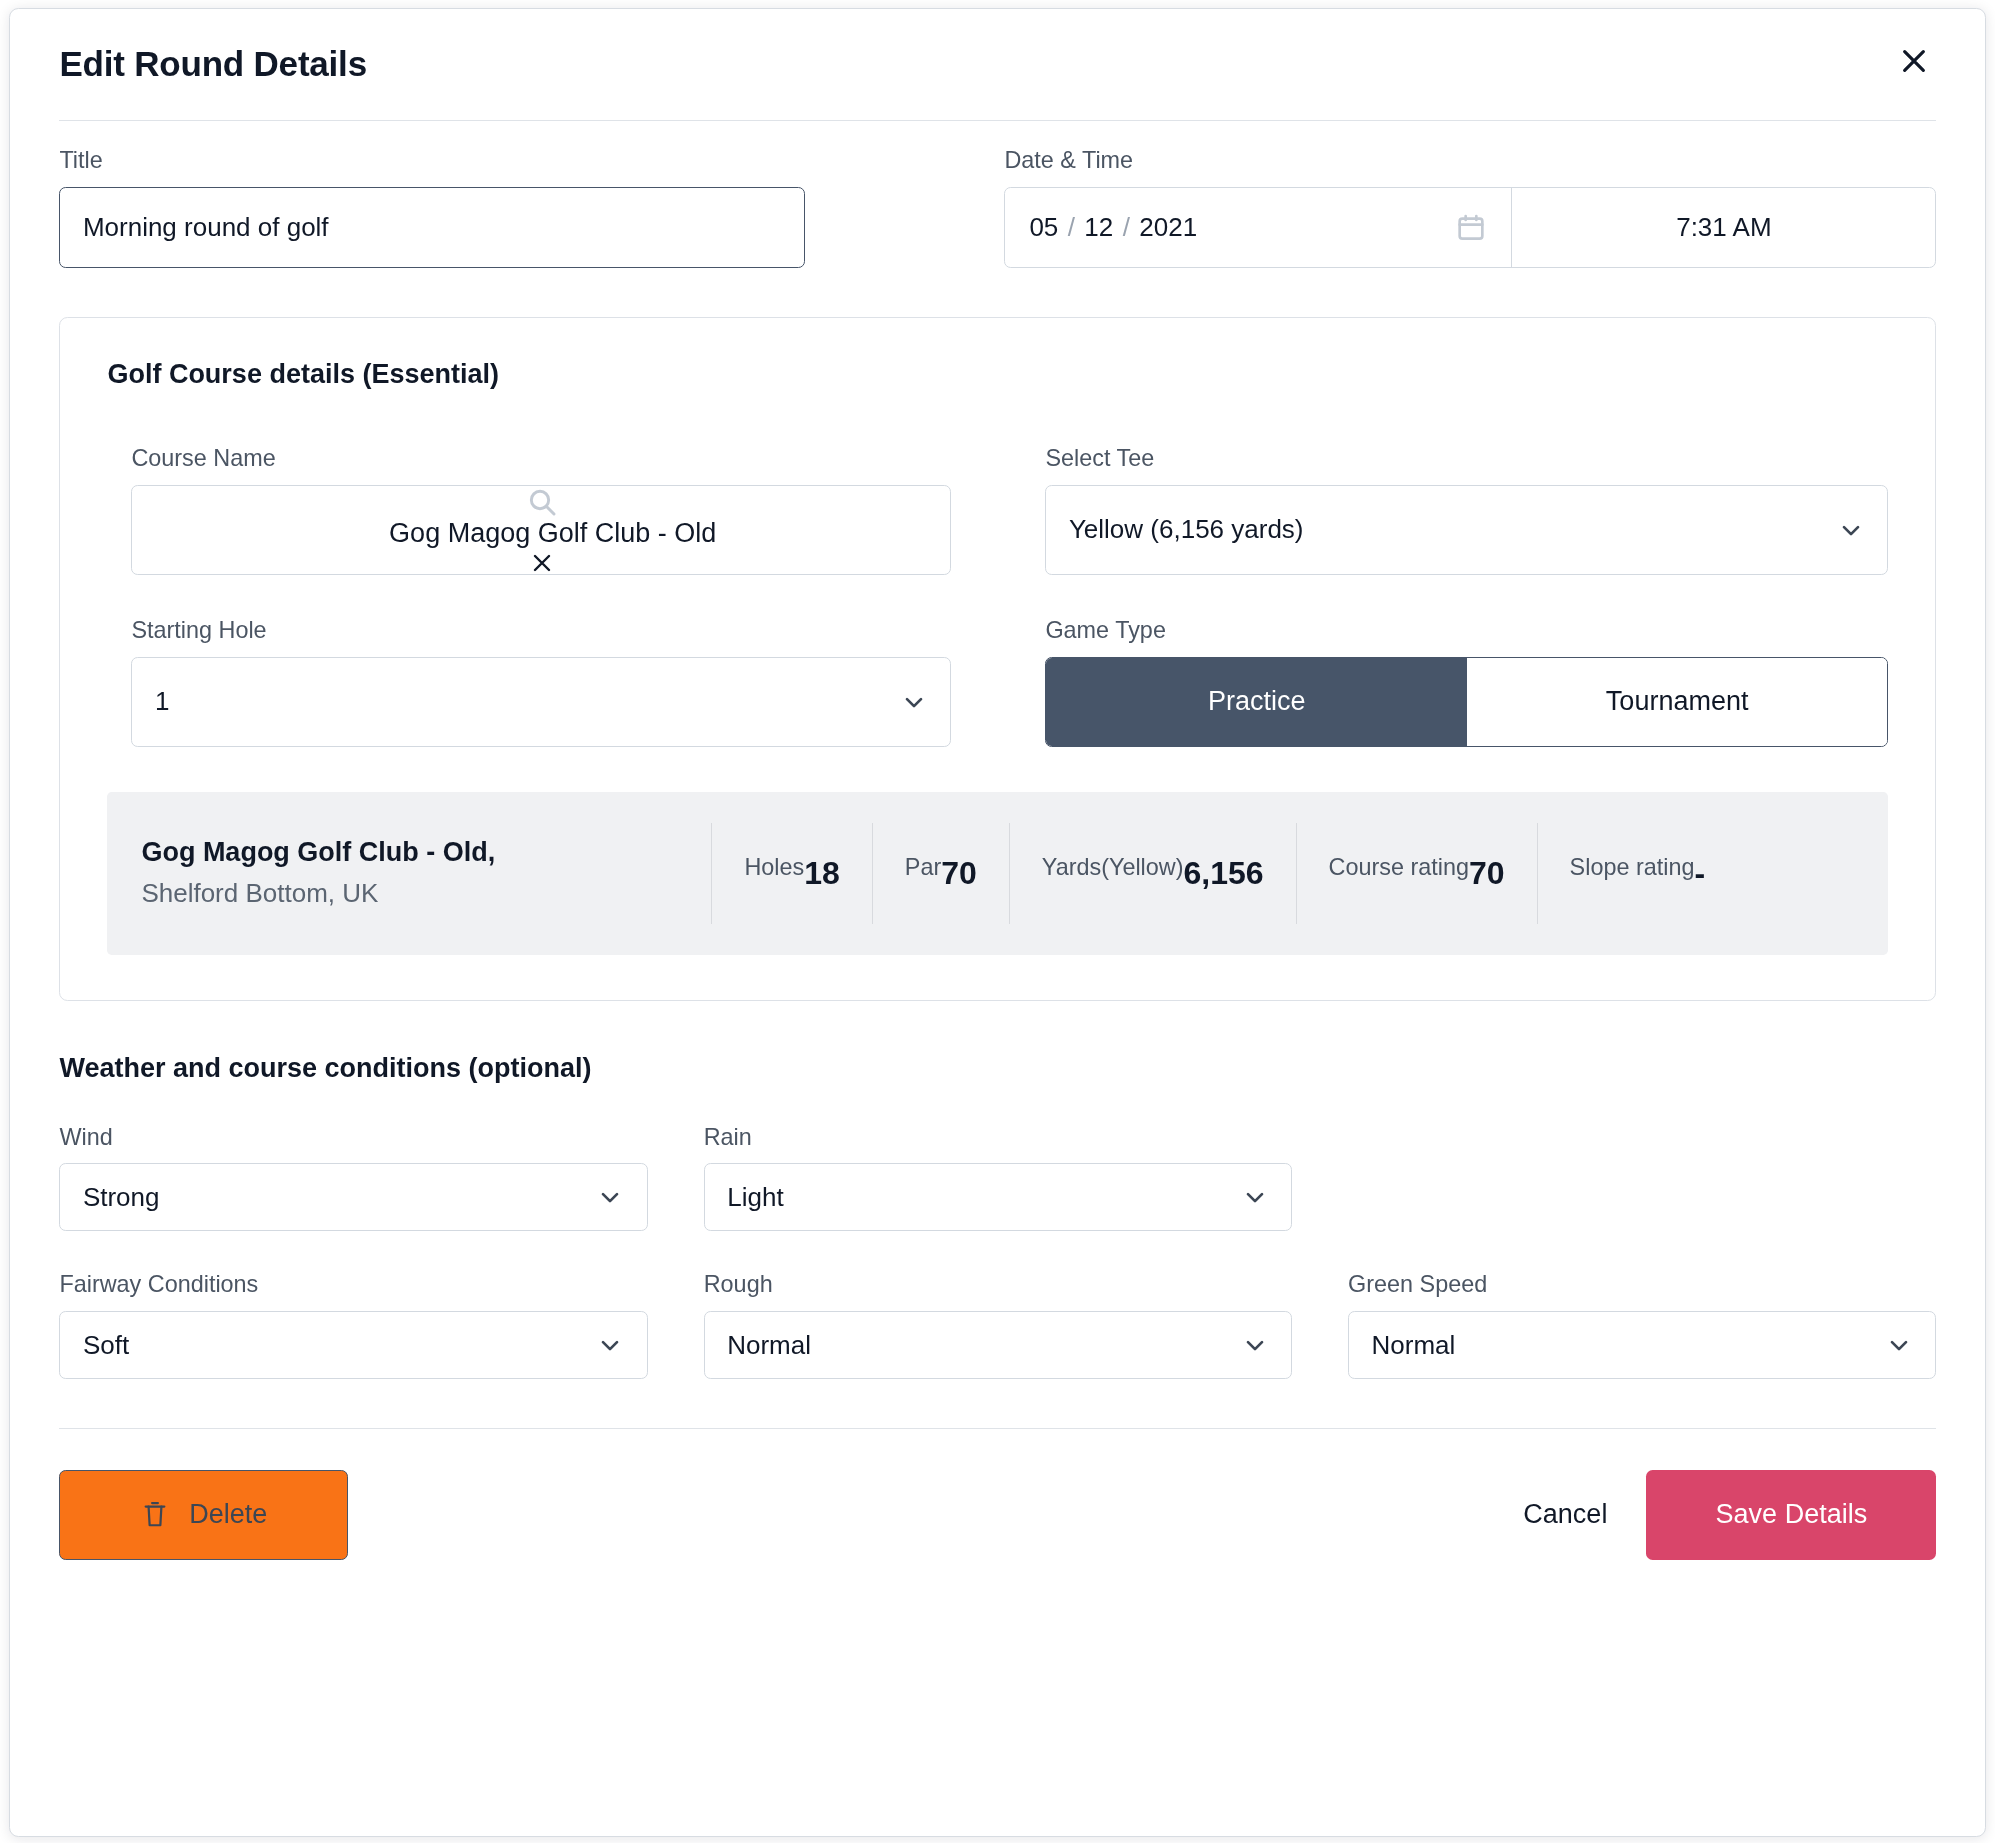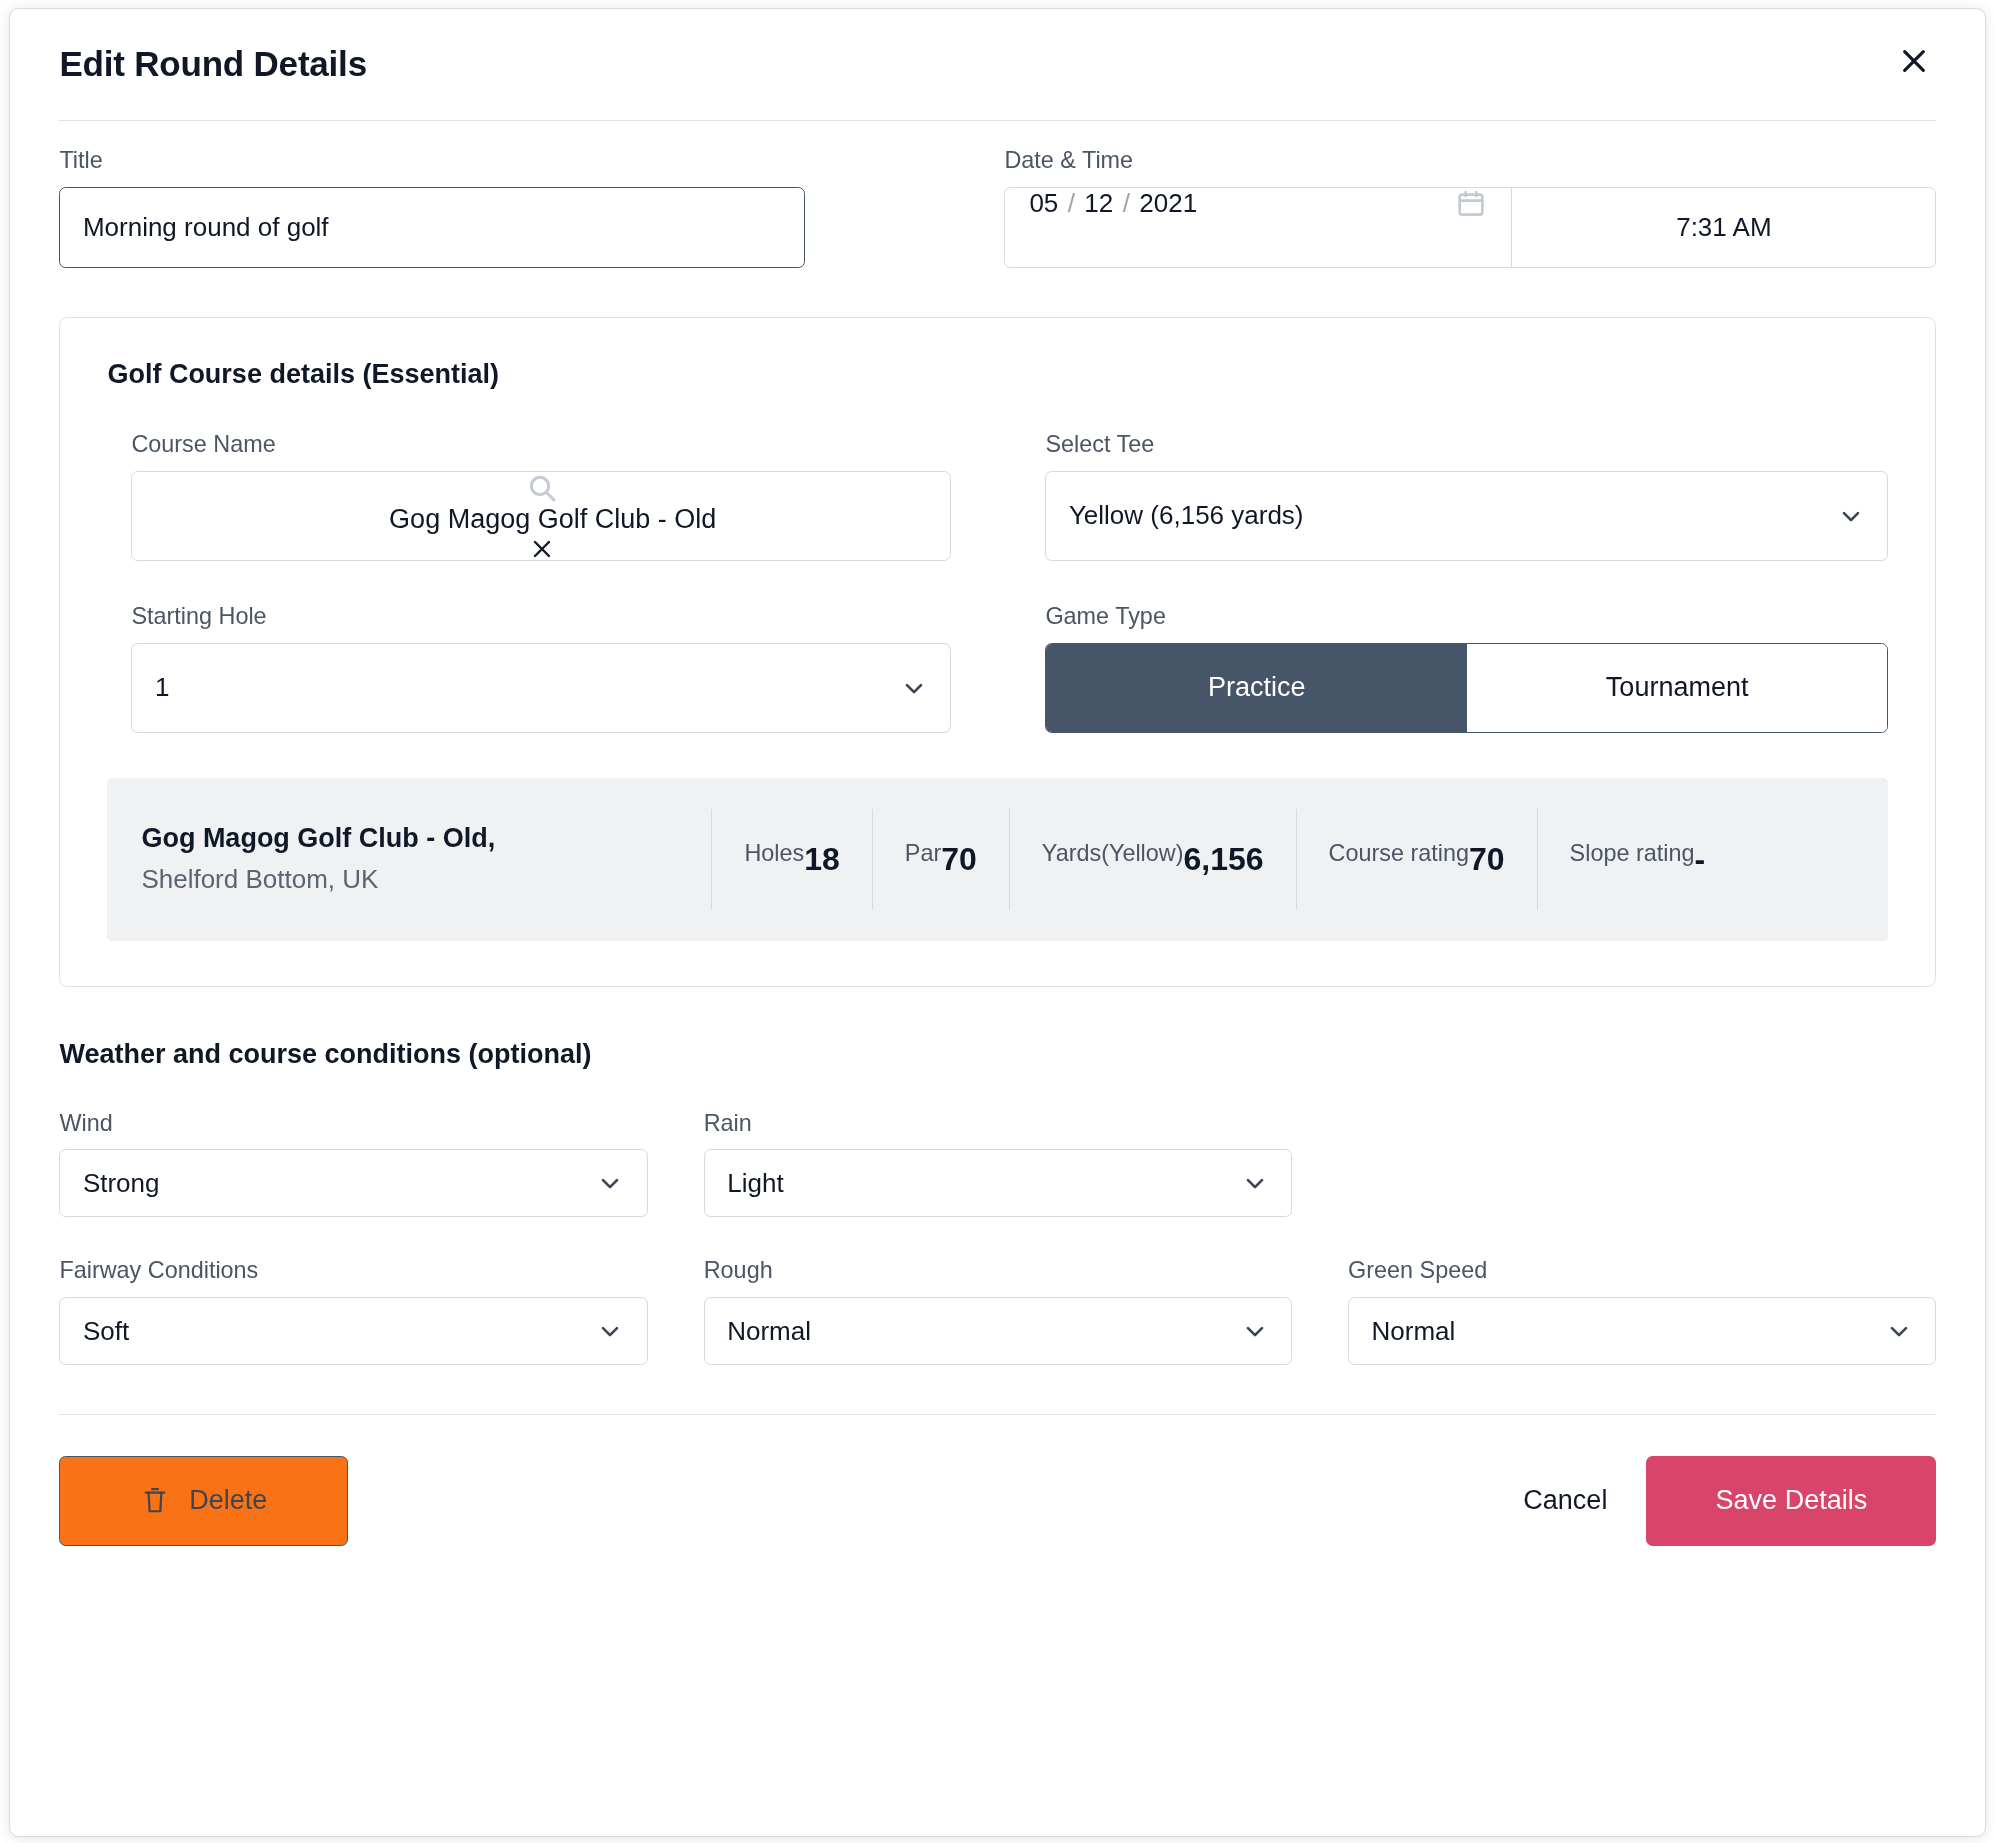--- a/index.html
+++ b/index.html
@@ -106,21 +106,21 @@
     display: flex;
     height: 81px;
     border: 0.9px solid #d3d9e0;
     border-radius: 6.6px;
     overflow: hidden;
     background: #fff;
   }
   .date-cell {
     flex: 1 1 auto;
     display: flex;
-    align-items: flex-start;
+    align-items: center;
     padding: 0 24px;
     border-right: 0.9px solid #d3d9e0;
     font-size: 26px;
   }
   .date-seg { color: #101827; }
   .date-slash { color: #9aa3af; margin: 0 9.4px; }
   .cal-icon { margin-left: auto; width: 32px; height: 32px; }
   .time-cell {
     width: 423px;
     display: flex;
@@ -135,21 +135,21 @@
     margin-top: 49px;
     border: 0.9px solid #dde1e7;
     border-radius: 8.4px;
     padding: 41px 47px 45px 47px;
     background: #fff;
   }
   .card-heading {
     font-size: 27px;
     font-weight: bold;
     color: #101827;
-    margin-bottom: 42px;
+    margin-bottom: 56px;
   }
   .card-row {
     display: flex;
     margin-bottom: 43px;
   }
   .card-row:last-of-type { margin-bottom: 0; }
   .col-left  { width: 881px; padding-left: 24px; }
   .col-right { width: 881px; margin-left: 94px; }
 
   .search-input {

